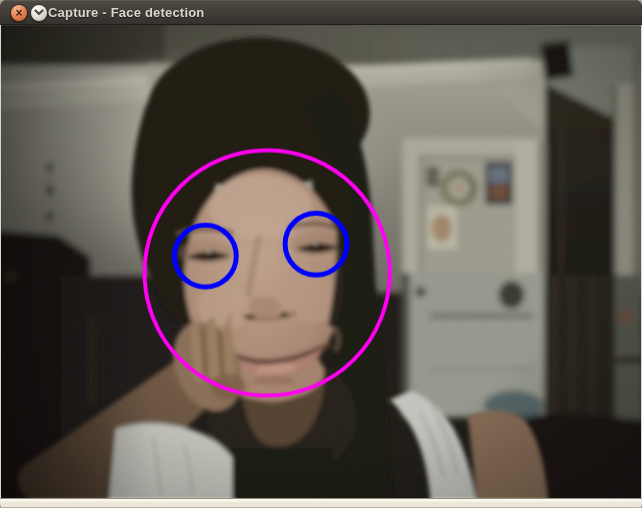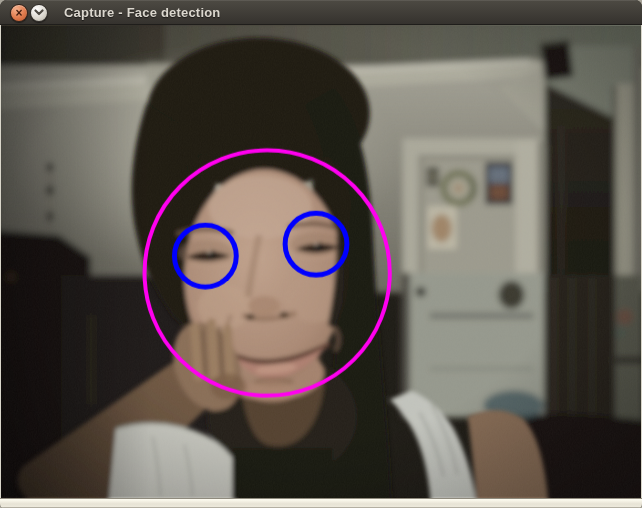--- a/index.html
+++ b/index.html
@@ -33,21 +33,21 @@
   }
   .tb-btn.close .glyph{
     color:#441d0e;font-size:12px;font-weight:bold;line-height:1;
     transform:translateY(-0.5px);
   }
   .tb-btn.shade{
     background:radial-gradient(circle at 35% 28%, #ffffff, #d9d5cc 60%, #aeaa9f);
     margin-left:2px;
   }
   .window-title{
-    margin-left:16px;
+    margin-left:0;
     font-size:13px;font-weight:bold;
     color:var(--titlebar-text,#dbd7ce);
     text-shadow:0 1px 1px rgba(0,0,0,.55);
     letter-spacing:.2px;
     white-space:nowrap;
   }
   .video-area{
     height:473px;position:relative;background:#16120d;
     border-left:1px solid #d9d6ca;border-right:1px solid #d9d6ca;
     box-sizing:border-box;overflow:hidden;

